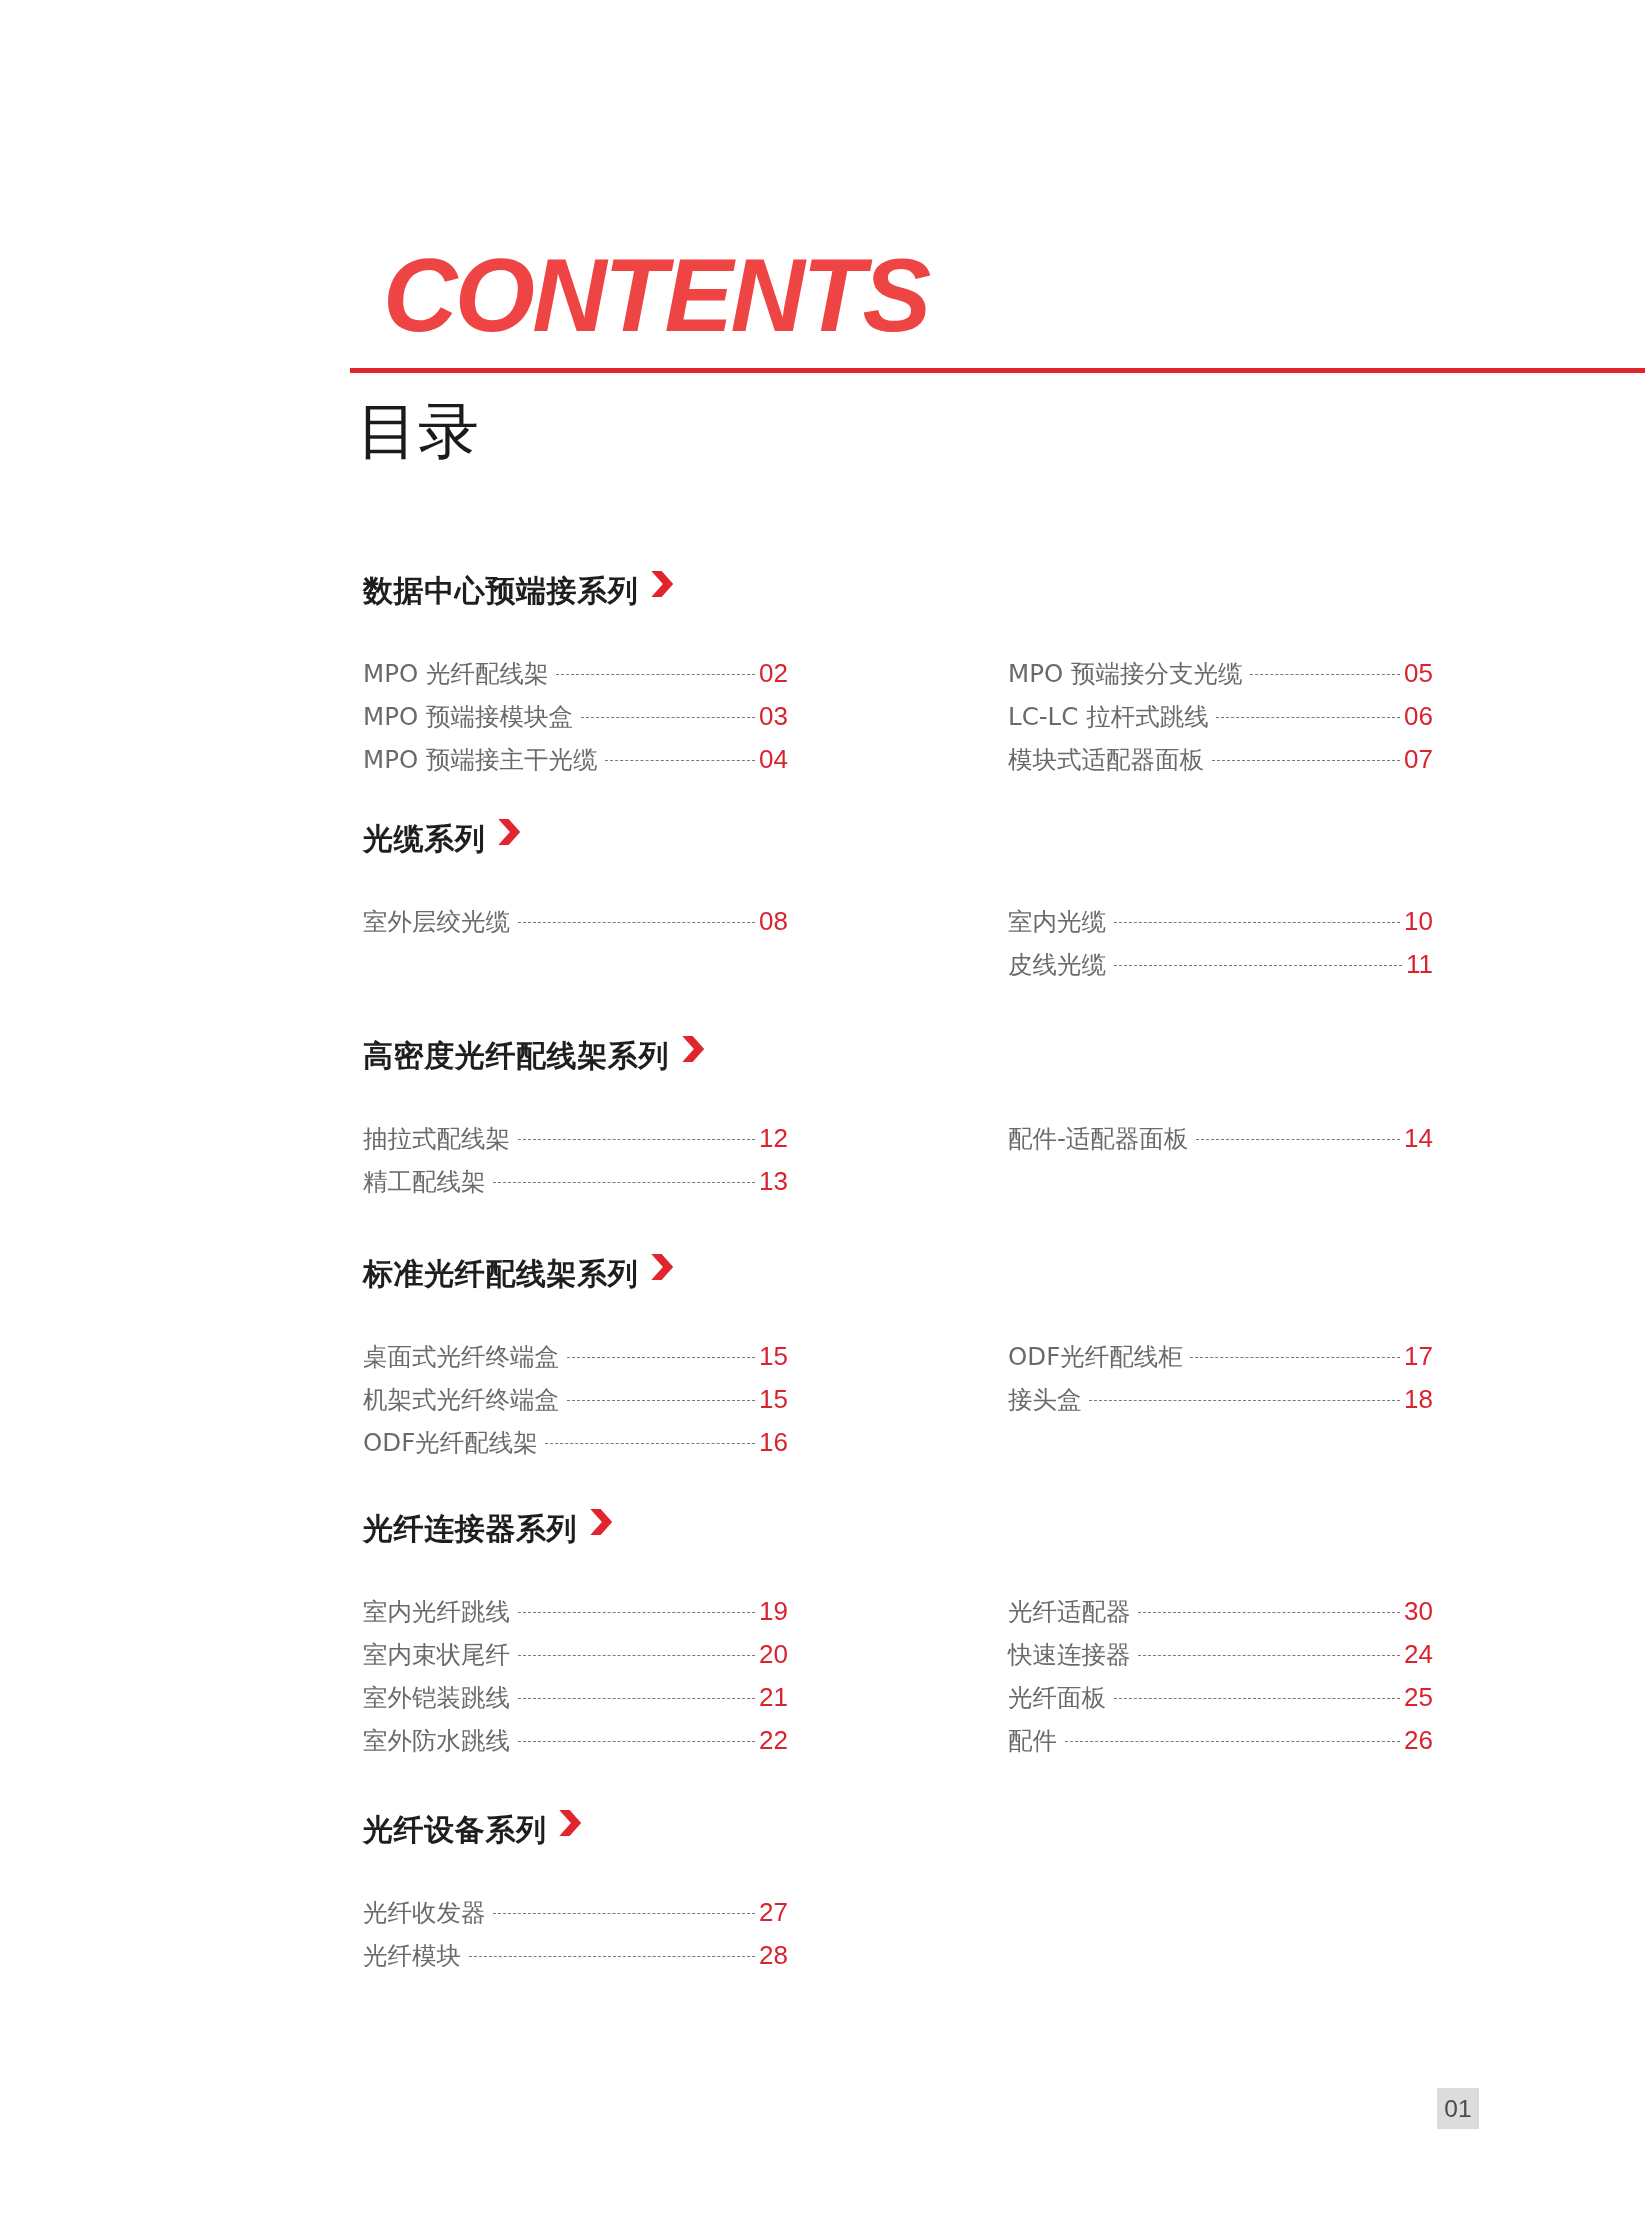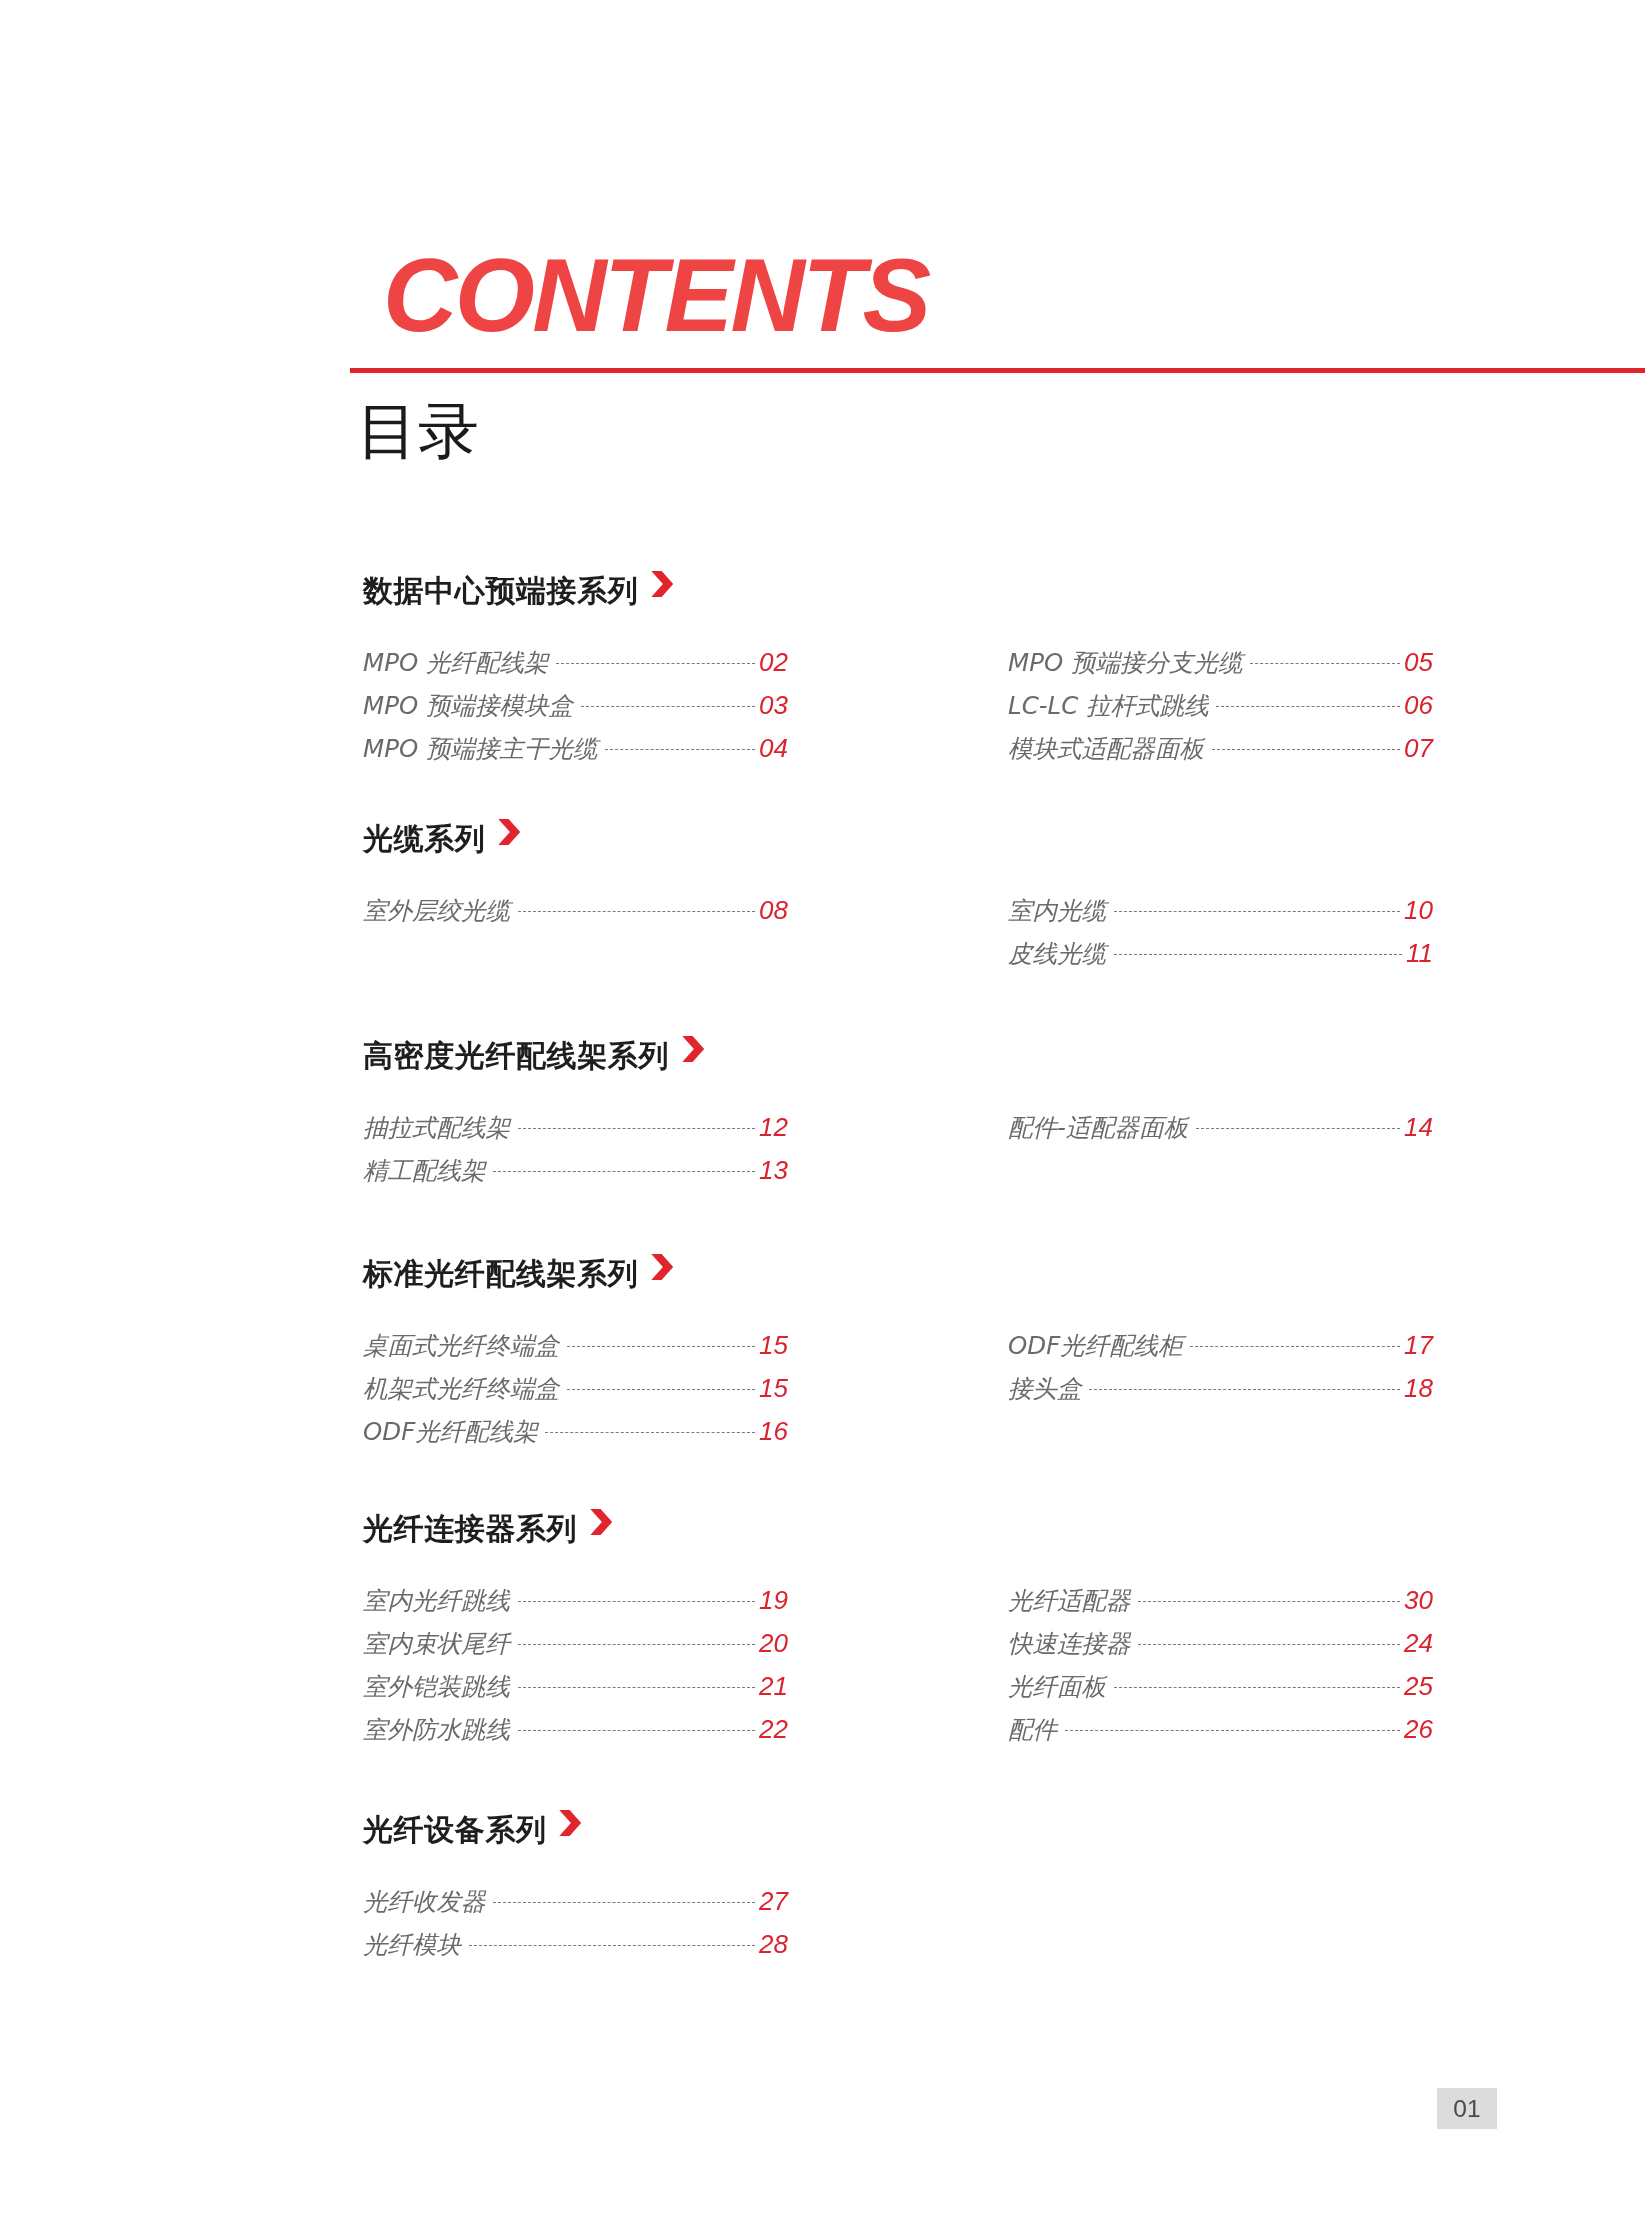--- a/index.html
+++ b/index.html
@@ -8,28 +8,28 @@
   .title-en { position:absolute; left:351px; top:244px; font-family:"Liberation Sans", sans-serif;
               font-weight:bold; font-style:italic; font-size:103px; line-height:103px; color:#ef4444;
               letter-spacing:-2.6px;margin-left:32px; }
   .rule { position:absolute; left:350px; top:368px; width:1295px; height:4.5px; background:#e0252f; }
   .title-cn { position:absolute; left:357px; top:395px; font-size:61px; line-height:71px; color:#1b1b1b; }
   .section { position:absolute; left:363px; width:1070px; }
   .sec-head { display:flex; align-items:flex-start; height:39px; }
   .sec-title { font-size:30px; font-weight:bold; color:#1e1e1e; letter-spacing:0.6px; line-height:39px; }
   .chev { width:24.5px; height:26px; margin-left:11.6px; display:inline-block; }
   .cols { position:relative; margin-top:26px; }
-  .col { position:absolute; top:5px; width:425px;font-style:italic; }
+  .col { position:absolute; top:16px; width:425px; }
   .col.left { left:0; }
   .col.right { left:645px; }
   .entry { display:flex; align-items:center; height:43px; }
   .entry .label { font-size:24.5px; color:#6a6a6a; white-space:nowrap; line-height:43px; }
   .entry .dots { flex:1; border-bottom:1.9px dashed #7a7a7a; margin:0 3.9px 0 7.7px; height:0; position:relative; top:1.3px; }
   .entry .page { font-size:26px; color:#d9232e; white-space:nowrap; line-height:43px; font-family:"Liberation Sans", sans-serif; }
-  .pagenum { position:absolute; left:1437px; top:2088px; width:60px; height:41px; background:#dcdcdc;
+  .pagenum { position:absolute; left:1437px; top:2088px; width:42px; height:41px; background:#dcdcdc;
              display:flex; align-items:center; justify-content:center; color:#4a4a4a; font-size:24.5px;
              font-family:"Liberation Sans", sans-serif; }
 </style>
 </head>
 <body>
 
 <div class="title-en">CONTENTS</div>
 <div class="rule"></div>
 <div class="title-cn">目录</div>
 

